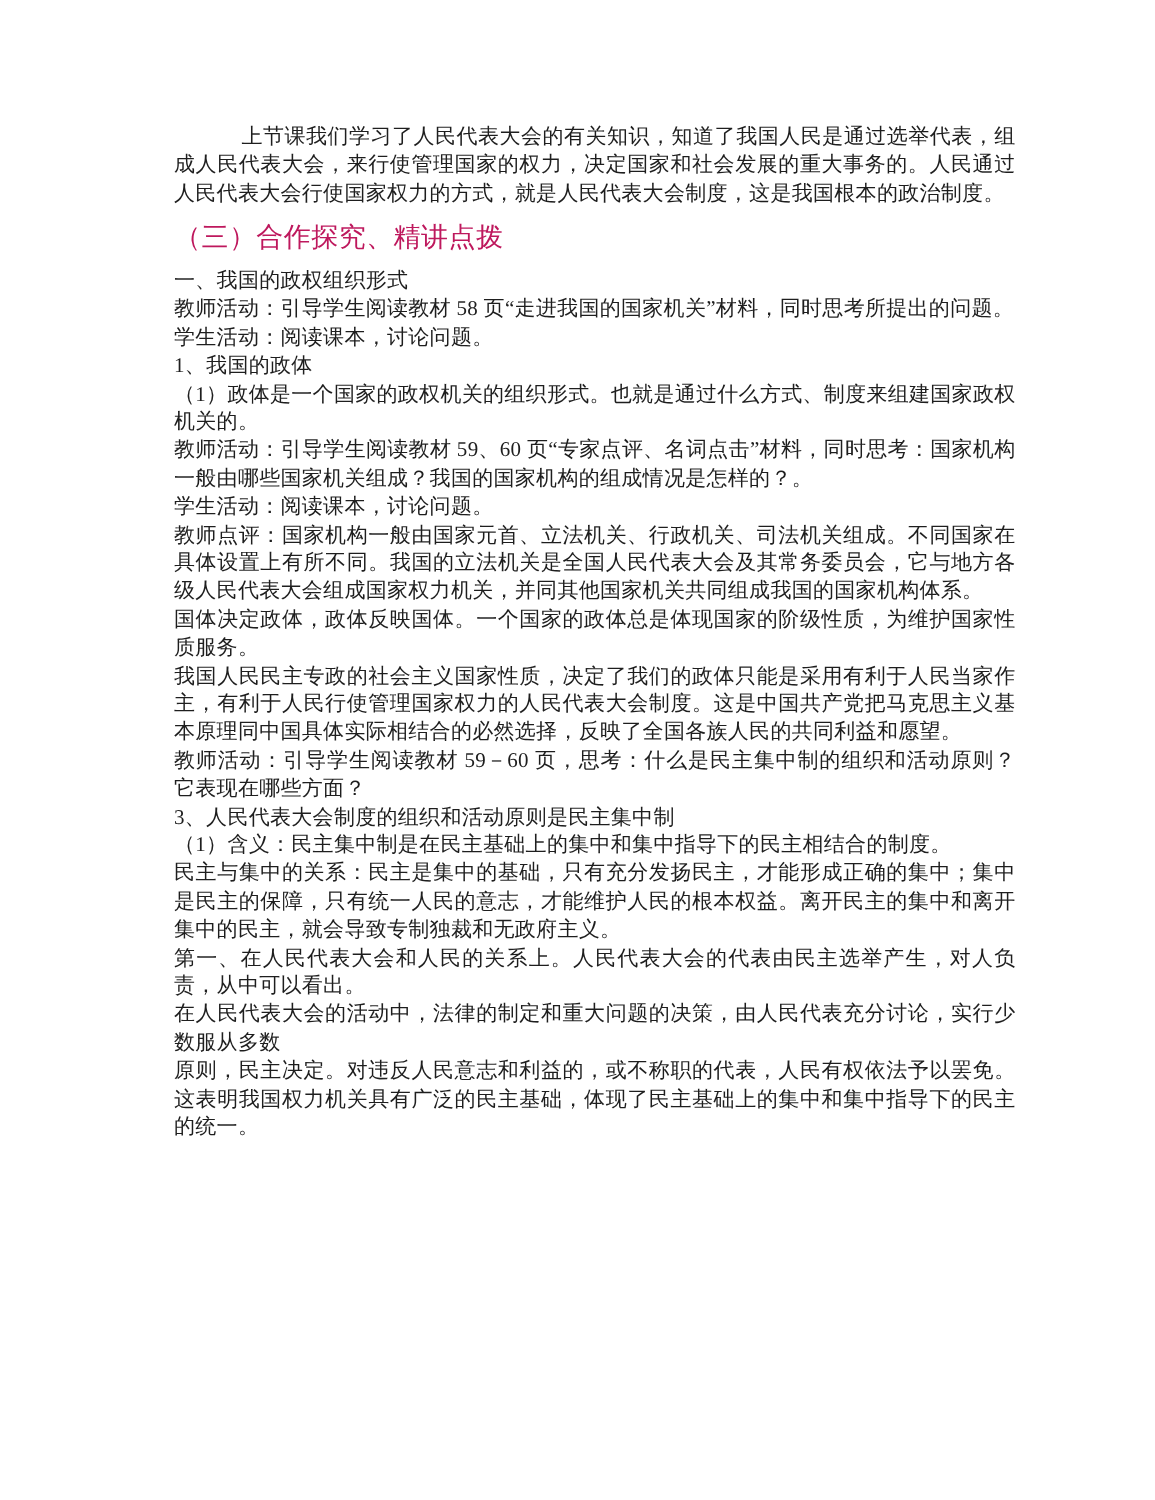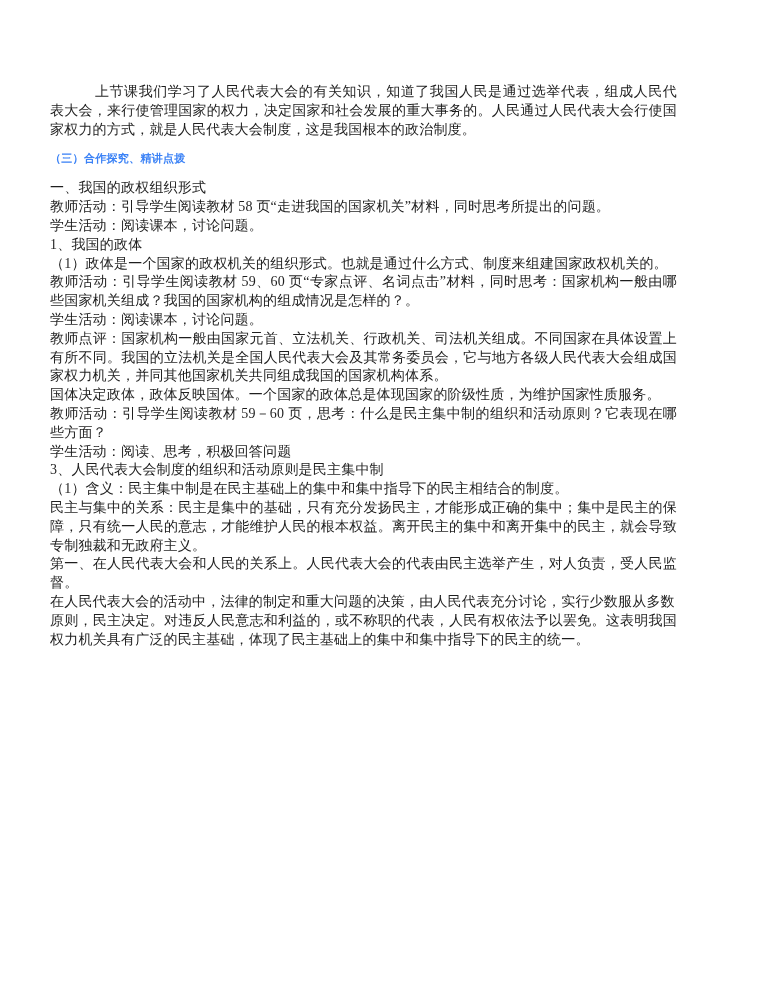--- a/index.html
+++ b/index.html
@@ -9,61 +9,61 @@
   }
   body {
     width: 770px;
     height: 1000px;
     overflow: hidden;
   }
   .page {
     box-sizing: border-box;
     width: 770px;
     height: 1000px;
-    padding: 83px 93px 0 50px;
+    padding: 83px 93px 0 116px;
     background: #ffffff;
     color: #1e1e1e;
     font-family: "Liberation Serif", "DejaVu Serif", serif;
     font-size: 14px;
     line-height: 18.8px;
   }
   .page p {
     margin: 0;
     text-align: justify;
     letter-spacing: 0.2px;
   }
   p.intro {
     text-indent: 45px;
   }
   h2.section-heading {
     font-family: "Liberation Sans", "DejaVu Sans", sans-serif;
-    font-weight: 700;
-    font-size: 11px;
+    font-weight: 400;
+    font-size: 18px;
     line-height: 19px;
-    color: #3b82f6;
+    color: #be185d;
     margin: 10px 0 11px 0;
     letter-spacing: 0.3px;
   }
 </style>
 </head>
 <body>
 
 <div class="page">
   <p class="intro">上节课我们学习了人民代表大会的有关知识，知道了我国人民是通过选举代表，组成人民代表大会，来行使管理国家的权力，决定国家和社会发展的重大事务的。人民通过人民代表大会行使国家权力的方式，就是人民代表大会制度，这是我国根本的政治制度。</p>
   <h2 class="section-heading">（三）合作探究、精讲点拨</h2>
   <p>一、我国的政权组织形式</p>
   <p>教师活动：引导学生阅读教材 58 页“走进我国的国家机关”材料，同时思考所提出的问题。</p>
   <p>学生活动：阅读课本，讨论问题。</p>
   <p>1、我国的政体</p>
   <p>（1）政体是一个国家的政权机关的组织形式。也就是通过什么方式、制度来组建国家政权机关的。</p>
   <p>教师活动：引导学生阅读教材 59、60 页“专家点评、名词点击”材料，同时思考：国家机构一般由哪些国家机关组成？我国的国家机构的组成情况是怎样的？。</p>
   <p>学生活动：阅读课本，讨论问题。</p>
   <p>教师点评：国家机构一般由国家元首、立法机关、行政机关、司法机关组成。不同国家在具体设置上有所不同。我国的立法机关是全国人民代表大会及其常务委员会，它与地方各级人民代表大会组成国家权力机关，并同其他国家机关共同组成我国的国家机构体系。</p>
   <p>国体决定政体，政体反映国体。一个国家的政体总是体现国家的阶级性质，为维护国家性质服务。</p>
+  <p>我国人民民主专政的社会主义国家性质，决定了我们的政体只能是采用有利于人民当家作主，有利于人民行使管理国家权力的人民代表大会制度。这是中国共产党把马克思主义基本原理同中国具体实际相结合的必然选择，反映了全国各族人民的共同利益和愿望。</p>
   <p>教师活动：引导学生阅读教材 59－60 页，思考：什么是民主集中制的组织和活动原则？它表现在哪些方面？</p>
-  <p>学生活动：阅读、思考，积极回答问题</p>
   <p>3、人民代表大会制度的组织和活动原则是民主集中制</p>
   <p>（1）含义：民主集中制是在民主基础上的集中和集中指导下的民主相结合的制度。</p>
   <p>民主与集中的关系：民主是集中的基础，只有充分发扬民主，才能形成正确的集中；集中是民主的保障，只有统一人民的意志，才能维护人民的根本权益。离开民主的集中和离开集中的民主，就会导致专制独裁和无政府主义。</p>
-  <p>第一、在人民代表大会和人民的关系上。人民代表大会的代表由民主选举产生，对人负责，受人民监督。</p>
+  <p>第一、在人民代表大会和人民的关系上。人民代表大会的代表由民主选举产生，对人负责，从中可以看出。</p>
   <p>在人民代表大会的活动中，法律的制定和重大问题的决策，由人民代表充分讨论，实行少数服从多数</p>
   <p>原则，民主决定。对违反人民意志和利益的，或不称职的代表，人民有权依法予以罢免。这表明我国权力机关具有广泛的民主基础，体现了民主基础上的集中和集中指导下的民主的统一。</p>
 </div>
 
 </body></html>

